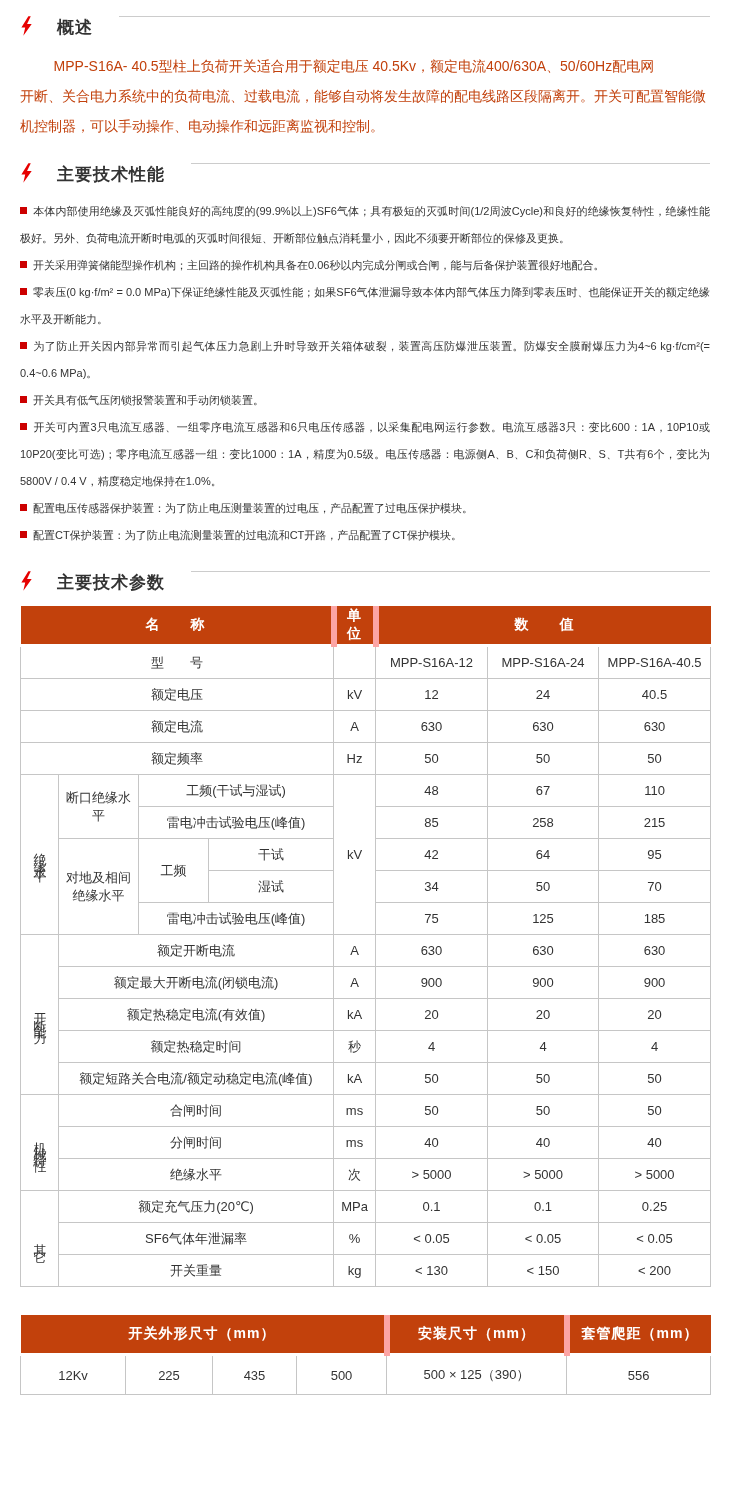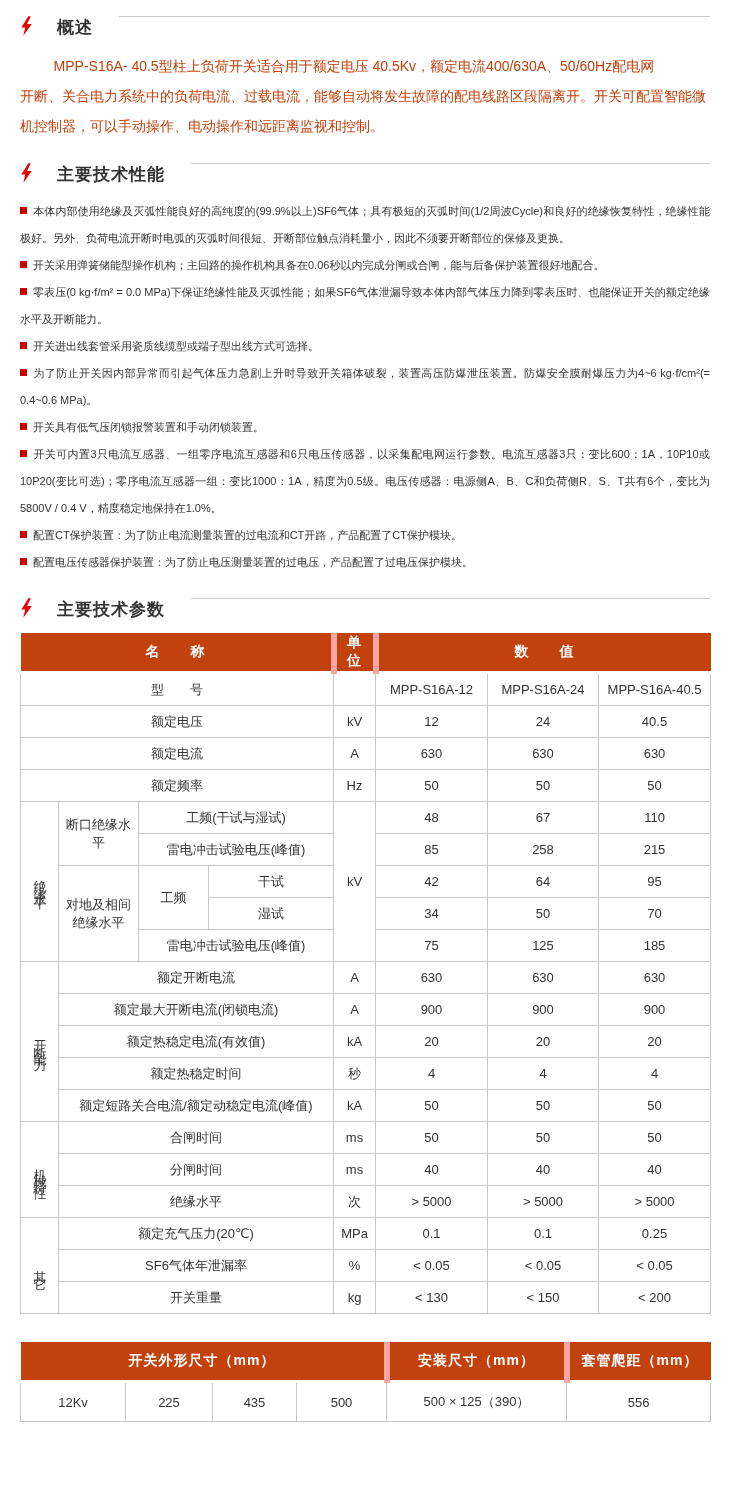--- a/index.html
+++ b/index.html
@@ -71,26 +71,25 @@
           <path d="M9 0 L1.5 12 H5.6 L3.6 21 L12.6 8.4 H7.6 L11.6 0 Z" fill="#e60000"></path>
         </svg>
     </span>
     <span class="sec-title">主要技术性能</span>
     <span class="rule"></span>
   </div>
   <div class="bullets" id="bullets">
       <div class="bullet"><span class="sq"></span><span>本体内部使用绝缘及灭弧性能良好的高纯度的(99.9%以上)SF6气体；具有极短的灭弧时间(1/2周波Cycle)和良好的绝缘恢复特性，绝缘性能极好。另外、负荷电流开断时电弧的灭弧时间很短、开断部位触点消耗量小，因此不须要开断部位的保修及更换。</span></div>
       <div class="bullet"><span class="sq"></span><span>开关采用弹簧储能型操作机构；主回路的操作机构具备在0.06秒以内完成分闸或合闸，能与后备保护装置很好地配合。</span></div>
       <div class="bullet"><span class="sq"></span><span>零表压(0 kg·f/m² = 0.0 MPa)下保证绝缘性能及灭弧性能；如果SF6气体泄漏导致本体内部气体压力降到零表压时、也能保证开关的额定绝缘水平及开断能力。</span></div>
-      <div class="bullet"><span class="sq"></span><span>开关进出线套管采用瓷质线缆型或端子型出线方式可选择。</span></div>
       <div class="bullet"><span class="sq"></span><span>为了防止开关因内部异常而引起气体压力急剧上升时导致开关箱体破裂，装置高压防爆泄压装置。防爆安全膜耐爆压力为4~6 kg·f/cm²(= 0.4~0.6 MPa)。</span></div>
       <div class="bullet"><span class="sq"></span><span>开关具有低气压闭锁报警装置和手动闭锁装置。</span></div>
       <div class="bullet"><span class="sq"></span><span>开关可内置3只电流互感器、一组零序电流互感器和6只电压传感器，以采集配电网运行参数。电流互感器3只：变比600：1A，10P10或10P20(变比可选)；零序电流互感器一组：变比1000：1A，精度为0.5级。电压传感器：电源侧A、B、C和负荷侧R、S、T共有6个，变比为5800V / 0.4 V，精度稳定地保持在1.0%。</span></div>
+      <div class="bullet"><span class="sq"></span><span>配置电压传感器保护装置：为了防止电压测量装置的过电压，产品配置了过电压保护模块。</span></div>
       <div class="bullet"><span class="sq"></span><span>配置CT保护装置：为了防止电流测量装置的过电流和CT开路，产品配置了CT保护模块。</span></div>
-      <div class="bullet"><span class="sq"></span><span>配置电压传感器保护装置：为了防止电压测量装置的过电压，产品配置了过电压保护模块。</span></div>
     </div>
 
   <div class="sec-hd later">
     <span class="bolt">
       <svg width="13" height="20" viewBox="0 0 14 21">
           <path d="M9 0 L1.5 12 H5.6 L3.6 21 L12.6 8.4 H7.6 L11.6 0 Z" fill="#e60000"></path>
         </svg>
     </span>
     <span class="sec-title">主要技术参数</span>
     <span class="rule"></span>

